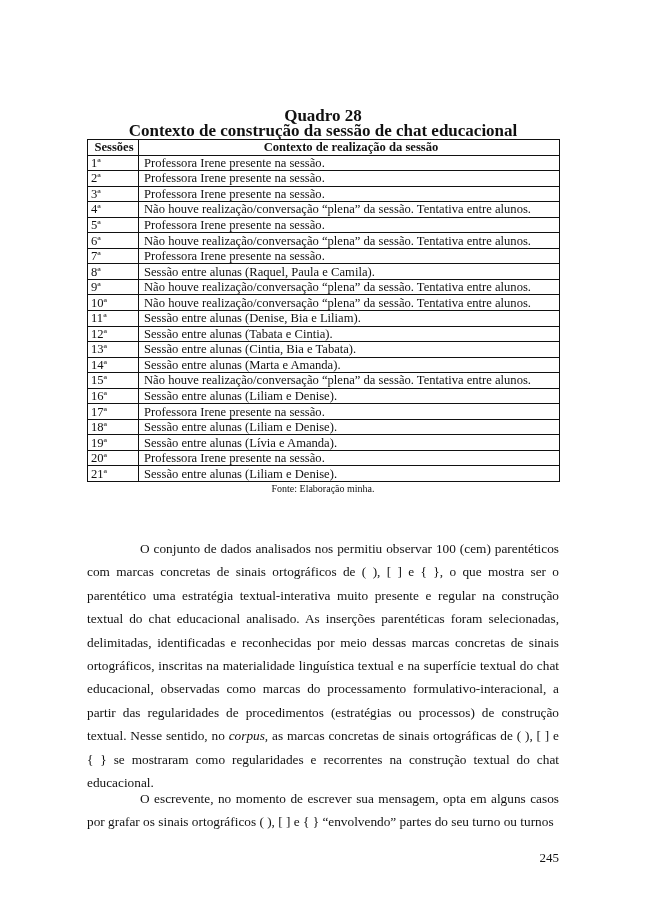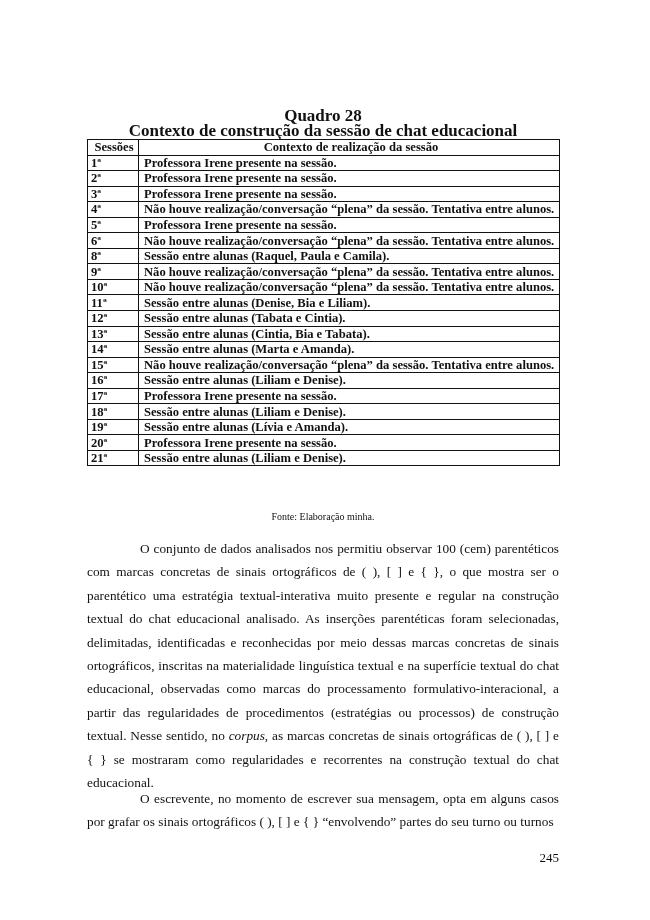--- a/index.html
+++ b/index.html
@@ -12,30 +12,30 @@
     font-weight:bold; font-size:17px; line-height:15px;
   }
   #cap-num { top:108px; }
   #cap-title { top:123px; }
   table.quadro {
     position:absolute; left:87px; top:139px; width:473px;
     border-collapse:collapse; font-size:12.6px;
   }
   table.quadro td, table.quadro th {
     border:1px solid #111; height:14.55px; padding:0 0 0 4px;
-    line-height:14px; white-space:nowrap; vertical-align:middle;font-weight:bold;
+    line-height:14px; white-space:nowrap; vertical-align:middle;
   }
   table.quadro th { font-weight:bold; }
   table.quadro th.col1 { text-align:center; width:47px; padding-left:2px; }
   table.quadro th.col2 { text-align:center;margin-top:28px; }
   table.quadro td.c1 { width:47px; padding-left:3px; }
   table.quadro td.c2 { padding-left:5px; }
   .source {
     position:absolute; left:87px; width:472px; top:483px; text-align:center;
-    font-size:10px; line-height:12px;margin-top:28px;
+    font-size:10px; line-height:12px;
   }
   .body-text {
     position:absolute; left:87px; width:472px; font-size:13.3px;
     line-height:23.4px; text-align:justify; margin:0;
   }
   .body-text .indent { display:inline-block; width:53px; }
   #para1 { top:537px; }
   #para2 { top:787px; }
   .page-number {
     position:absolute; left:87px; width:472px; top:850px;
@@ -73,20 +73,24 @@
           <td class="c1">4ª</td>
           <td class="c2">Não houve realização/conversação “plena” da sessão. Tentativa entre alunos.</td>
         </tr>
       <tr>
           <td class="c1">5ª</td>
           <td class="c2">Professora Irene presente na sessão.</td>
         </tr>
       <tr>
           <td class="c1">6ª</td>
           <td class="c2">Não houve realização/conversação “plena” da sessão. Tentativa entre alunos.</td>
+        </tr>
+      <tr>
+          <td class="c1">7ª</td>
+          <td class="c2">Professora Irene presente na sessão.</td>
         </tr>
       <tr>
           <td class="c1">8ª</td>
           <td class="c2">Sessão entre alunas (Raquel, Paula e Camila).</td>
         </tr>
       <tr>
           <td class="c1">9ª</td>
           <td class="c2">Não houve realização/conversação “plena” da sessão. Tentativa entre alunos.</td>
         </tr>
       <tr>

